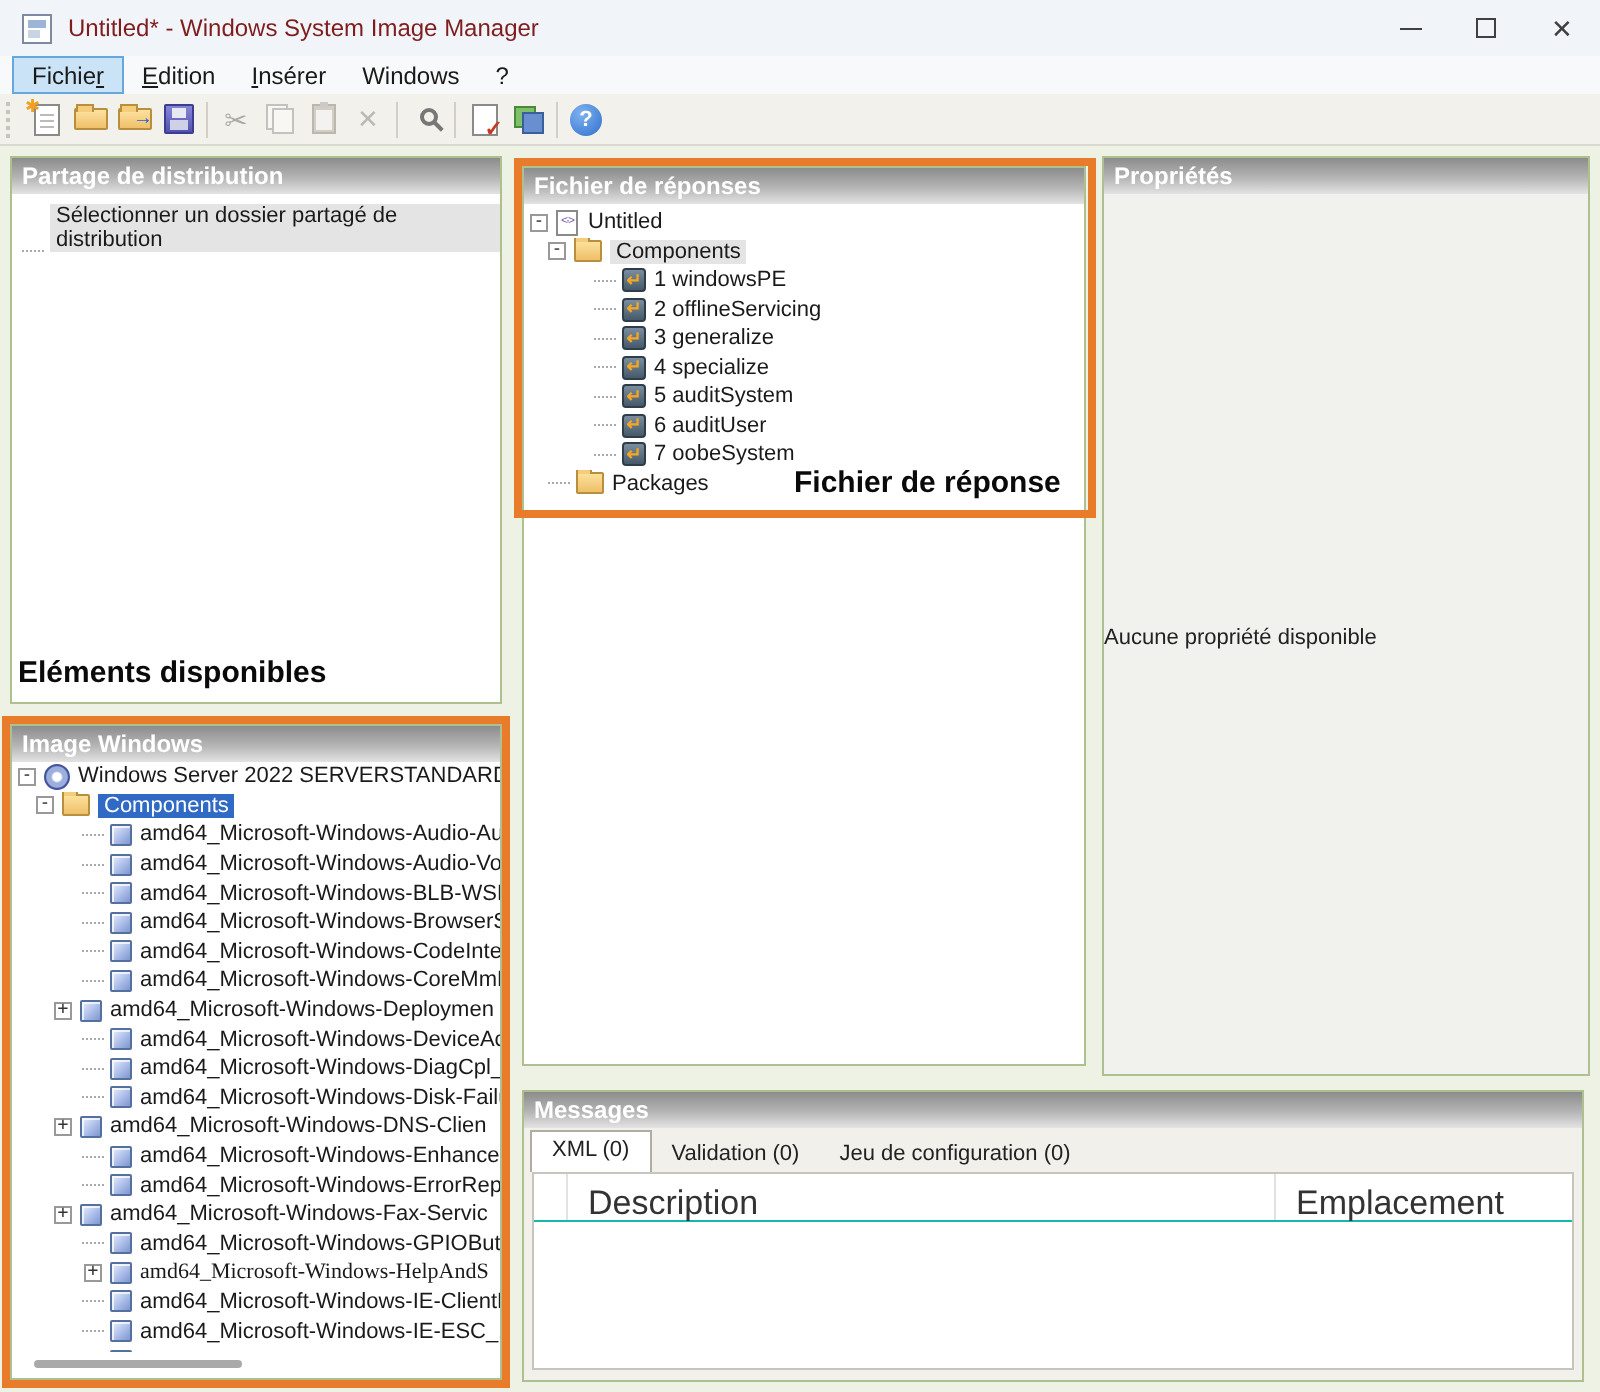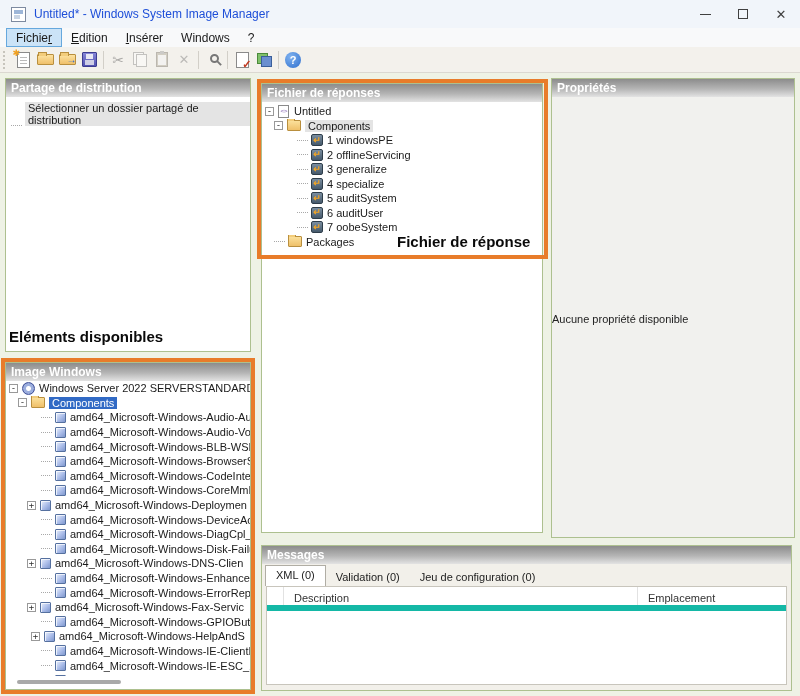--- a/index.html
+++ b/index.html
@@ -7,21 +7,21 @@
   body {
     font-family:"Liberation Sans", sans-serif;
     font-size:12px; color:#1a1a1a;
     background:#eef2e5; position:relative;
   }
   
   .titlebar{position:absolute;left:0;top:0;width:800px;height:28px;background:#f1f5fa;display:flex;align-items:center;}
   .appicon{width:15px;height:15px;margin:0 8px 0 11px;background:#fff;border:1px solid #7d8aa0;position:relative;flex:none;}
   .appicon::before{content:"";position:absolute;left:2px;top:2px;right:2px;height:4px;background:#9db6d8;}
   .appicon::after{content:"";position:absolute;left:2px;bottom:2px;width:6px;height:4px;background:#c8d4e4;}
-  .title-text{font-size:12px;color:#1d4ed8;}
+  .title-text{font-size:12px;color:#7f1d1d;}
   .win-controls{margin-left:auto;display:flex;height:100%;}
   .wbtn{width:38px;height:100%;display:flex;align-items:center;justify-content:center;color:#404040;}
   .glyph-min{width:11px;height:0;border-top:1px solid #404040;display:block;}
   .glyph-max{width:10px;height:10px;border:1px solid #404040;display:block;}
   .glyph-close{font-size:13px;line-height:1;}
   
   .menubar{position:absolute;left:0;top:28px;width:800px;height:19px;background:#f8f9fa;display:flex;align-items:stretch;padding-left:6px;}
   .mitem{padding:2px 9px;display:flex;align-items:center;}
   .mitem.active{background:#cbe3f7;border:1px solid #66a8dd;}
   .mkey{text-decoration:underline;}
@@ -84,21 +84,21 @@
   .dist-row{display:flex;align-items:flex-end;margin:5px 0 0 5px;font-size:11px;}
   
   .props-body{background:#f1f1ee;}
   .props-msg{position:absolute;left:0;right:0;top:216px;text-align:left;font-size:11px;color:#222;}
   
   .msg-body{background:#f2f0ea;}
   .tabrow{position:absolute;left:3px;top:2px;display:flex;align-items:flex-end;height:20px;}
   .tab{padding:3px 10px 3px 10px;font-size:11px;color:#222;}
   .tab.active{background:#fff;border:1px solid #b0ada4;border-bottom:none;position:relative;z-index:2;padding-bottom:5px;}
   .msg-table{position:absolute;left:4px;right:4px;top:22px;bottom:5px;background:#fff;border:1px solid #c8c5bc;}
-  .msg-headrow{position:relative;height:24px;border-bottom:6px solid #14b8a6;font-size:11px;color:#333;padding-left:34px;}
+  .msg-headrow{position:relative;height:24px;border-bottom:1px solid #14b8a6;font-size:17px;color:#333;padding-left:34px;}
   .msg-gutter{position:absolute;left:0;top:0;bottom:0;width:17px;border-right:1px solid #e2e2e2;}
   .col-desc{position:absolute;left:27px;top:5px;}
   .col-empl{position:absolute;left:370px;top:0;bottom:0;padding:5px 0 0 10px;border-left:1px solid #e2e2e2;}
   
   .hscroll{position:absolute;left:2px;right:2px;bottom:2px;height:11px;background:#fff;}
   .hthumb{position:absolute;left:9px;top:4px;width:104px;height:4px;background:#a9a9a9;border-radius:2px;}
   
   .obox{position:absolute;border:4px solid #e87c2a;background:transparent;pointer-events:none;z-index:5;}
   .ann-label{position:absolute;font-weight:bold;font-size:15px;color:#0a0a0a;z-index:6;text-align:center;}
 </style>
@@ -284,21 +284,21 @@
     <div class="trow pad1" style="padding-left:21px;">
         <span class="exp plus"></span>
         <span class="icube"></span>
         <span class="tlabel">amd64_Microsoft-Windows-Fax-Servic</span>
       </div>
     <div class="trow pad2">
         <span class="dash"></span>
         <span class="icube"></span>
         <span class="tlabel">amd64_Microsoft-Windows-GPIOButto</span>
       </div>
-    <div class="trow pad1" style="padding-left:25px;">
+    <div class="trow pad1" style="padding-left:36px;font-family:Liberation Serif, serif;">
         <span class="exp plus"></span>
         <span class="icube"></span>
         <span class="tlabel">amd64_Microsoft-Windows-HelpAndS</span>
       </div>
     <div class="trow pad2">
         <span class="dash"></span>
         <span class="icube"></span>
         <span class="tlabel">amd64_Microsoft-Windows-IE-ClientN</span>
       </div>
     <div class="trow pad2">

